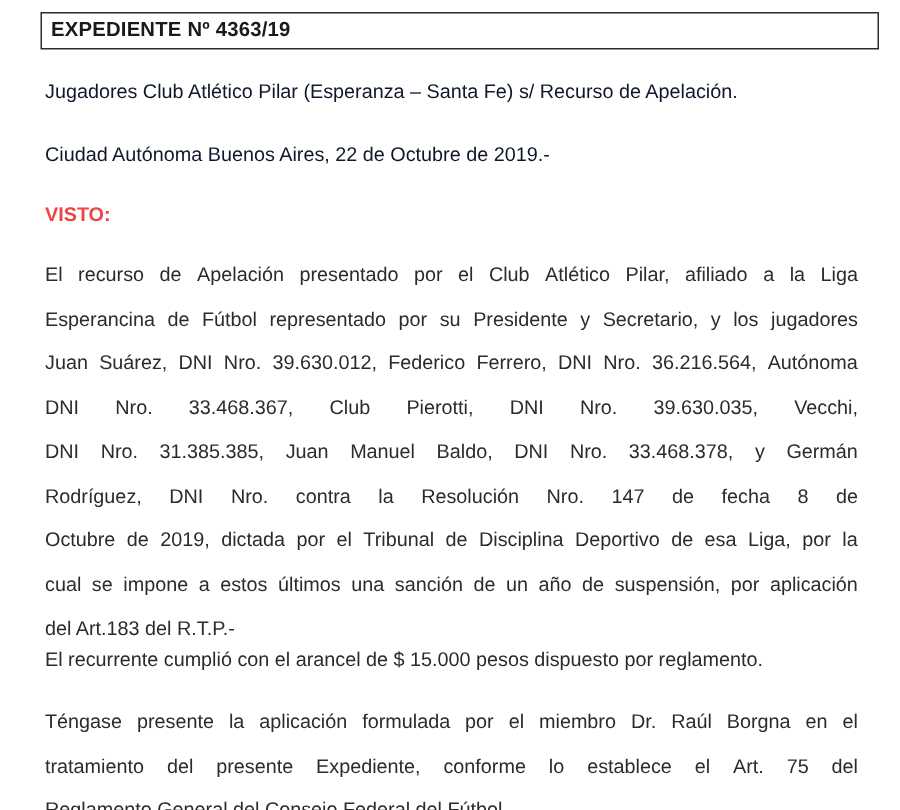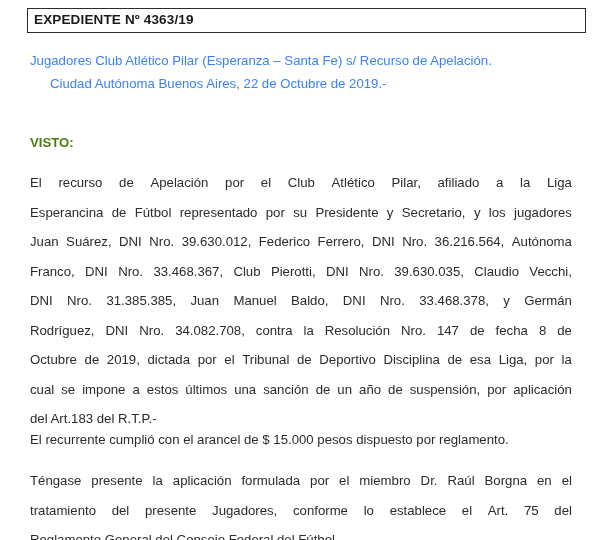--- a/index.html
+++ b/index.html
@@ -43,26 +43,26 @@
     letter-spacing: 0.15px;
     color: #1a1a1a;
     white-space: nowrap;
   }
 
   
   .line {
     position: absolute;
     font-size: 13.2px;
     line-height: 29.5px;
-    color: #3b82f6;
+    color: #0f172a;
     white-space: nowrap;
   }
   .heading {
     font-weight: bold;
-    color: #4d7c0f;
+    color: #ef4444;
   }
 
   .para {
     position: absolute;
     left: 30px;
     width: 542px;
     font-size: 13.2px;
     line-height: 29.5px;
     color: #2e2a2b;
     text-align: justify;
@@ -88,39 +88,39 @@
 <body>
 
 <div id="page">
 
   <div class="exp-box">
     <div class="exp-text">EXPEDIENTE Nº 4363/19</div>
   </div>
 
   <div class="line" style="left:30px; top:46px;">Jugadores Club Atlético Pilar (Esperanza – Santa Fe) s/ Recurso de Apelación.</div>
 
-  <div class="line" style="left:30px; top:69px;margin-left:20px;">Ciudad Autónoma Buenos Aires, 22 de Octubre de 2019.-</div>
+  <div class="line" style="left:30px; top:88px;">Ciudad Autónoma Buenos Aires, 22 de Octubre de 2019.-</div>
 
   <div class="line heading" style="left:30px; top:128px;">VISTO:</div>
 
   <div class="para" style="top:168px;">
-      <div class="jline"><span>El</span><span>recurso</span><span>de</span><span>Apelación</span><span>por</span><span>el</span><span>Club</span><span>Atlético</span><span>Pilar,</span><span>afiliado</span><span>a</span><span>la</span><span>Liga</span></div>
+      <div class="jline"><span>El</span><span>recurso</span><span>de</span><span>Apelación</span><span>presentado</span><span>por</span><span>el</span><span>Club</span><span>Atlético</span><span>Pilar,</span><span>afiliado</span><span>a</span><span>la</span><span>Liga</span></div>
       <div class="jline"><span>Esperancina</span><span>de</span><span>Fútbol</span><span>representado</span><span>por</span><span>su</span><span>Presidente</span><span>y</span><span>Secretario,</span><span>y</span><span>los</span><span>jugadores</span></div>
       <div class="jline"><span>Juan</span><span>Suárez,</span><span>DNI</span><span>Nro.</span><span>39.630.012,</span><span>Federico</span><span>Ferrero,</span><span>DNI</span><span>Nro.</span><span>36.216.564,</span><span>Autónoma</span></div>
-      <div class="jline"><span>Franco,</span><span>DNI</span><span>Nro.</span><span>33.468.367,</span><span>Club</span><span>Pierotti,</span><span>DNI</span><span>Nro.</span><span>39.630.035,</span><span>Claudio</span><span>Vecchi,</span></div>
+      <div class="jline"><span>DNI</span><span>Nro.</span><span>33.468.367,</span><span>Club</span><span>Pierotti,</span><span>DNI</span><span>Nro.</span><span>39.630.035,</span><span>Vecchi,</span></div>
       <div class="jline"><span>DNI</span><span>Nro.</span><span>31.385.385,</span><span>Juan</span><span>Manuel</span><span>Baldo,</span><span>DNI</span><span>Nro.</span><span>33.468.378,</span><span>y</span><span>Germán</span></div>
-      <div class="jline"><span>Rodríguez,</span><span>DNI</span><span>Nro.</span><span>34.082.708,</span><span>contra</span><span>la</span><span>Resolución</span><span>Nro.</span><span>147</span><span>de</span><span>fecha</span><span>8</span><span>de</span></div>
-      <div class="jline"><span>Octubre</span><span>de</span><span>2019,</span><span>dictada</span><span>por</span><span>el</span><span>Tribunal</span><span>de</span><span>Deportivo</span><span>Disciplina</span><span>de</span><span>esa</span><span>Liga,</span><span>por</span><span>la</span></div>
+      <div class="jline"><span>Rodríguez,</span><span>DNI</span><span>Nro.</span><span>contra</span><span>la</span><span>Resolución</span><span>Nro.</span><span>147</span><span>de</span><span>fecha</span><span>8</span><span>de</span></div>
+      <div class="jline"><span>Octubre</span><span>de</span><span>2019,</span><span>dictada</span><span>por</span><span>el</span><span>Tribunal</span><span>de</span><span>Disciplina</span><span>Deportivo</span><span>de</span><span>esa</span><span>Liga,</span><span>por</span><span>la</span></div>
       <div class="jline"><span>cual</span><span>se</span><span>impone</span><span>a</span><span>estos</span><span>últimos</span><span>una</span><span>sanción</span><span>de</span><span>un</span><span>año</span><span>de</span><span>suspensión,</span><span>por</span><span>aplicación</span></div>
       <div class="jline last">del Art.183 del R.T.P.-</div>
     </div>
 
   <div class="para" style="top:425px;">
       <div class="jline last">El recurrente cumplió con el arancel de $ 15.000 pesos dispuesto por reglamento.</div>
     </div>
 
   <div class="para" style="top:466px;">
       <div class="jline"><span>Téngase</span><span>presente</span><span>la</span><span>aplicación</span><span>formulada</span><span>por</span><span>el</span><span>miembro</span><span>Dr.</span><span>Raúl</span><span>Borgna</span><span>en</span><span>el</span></div>
-      <div class="jline"><span>tratamiento</span><span>del</span><span>presente</span><span>Jugadores,</span><span>conforme</span><span>lo</span><span>establece</span><span>el</span><span>Art.</span><span>75</span><span>del</span></div>
+      <div class="jline"><span>tratamiento</span><span>del</span><span>presente</span><span>Expediente,</span><span>conforme</span><span>lo</span><span>establece</span><span>el</span><span>Art.</span><span>75</span><span>del</span></div>
       <div class="jline last">Reglamento General del Consejo Federal del Fútbol.</div>
     </div>
 
 </div>
 
 </body></html>

